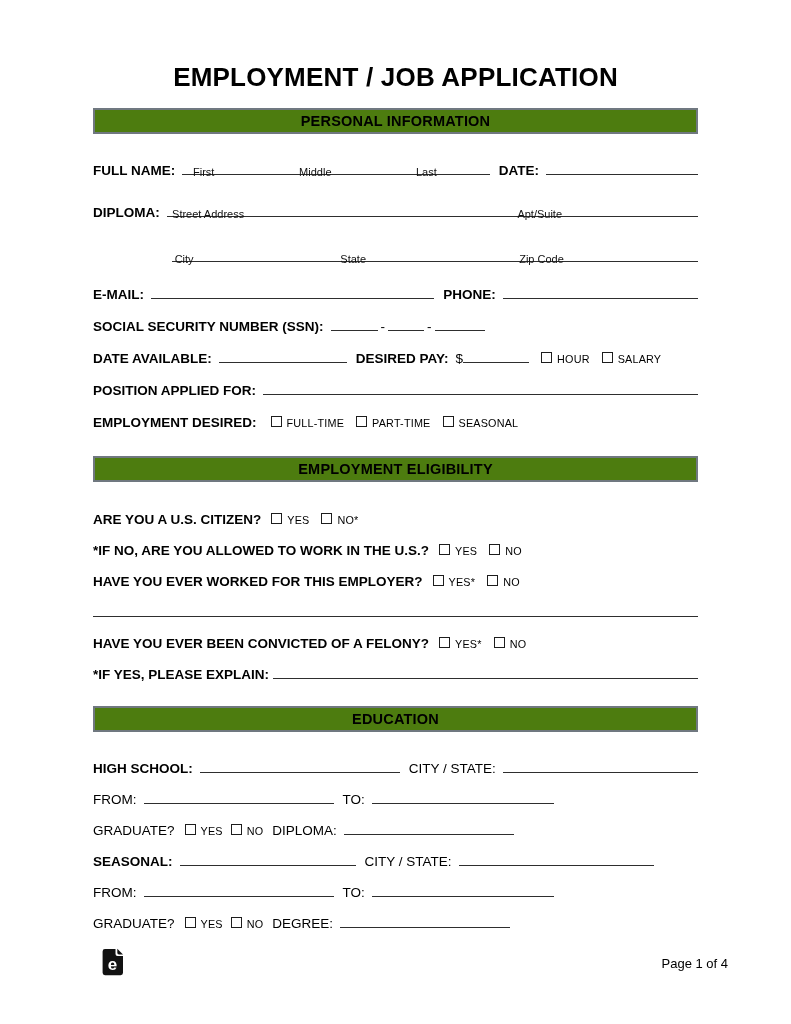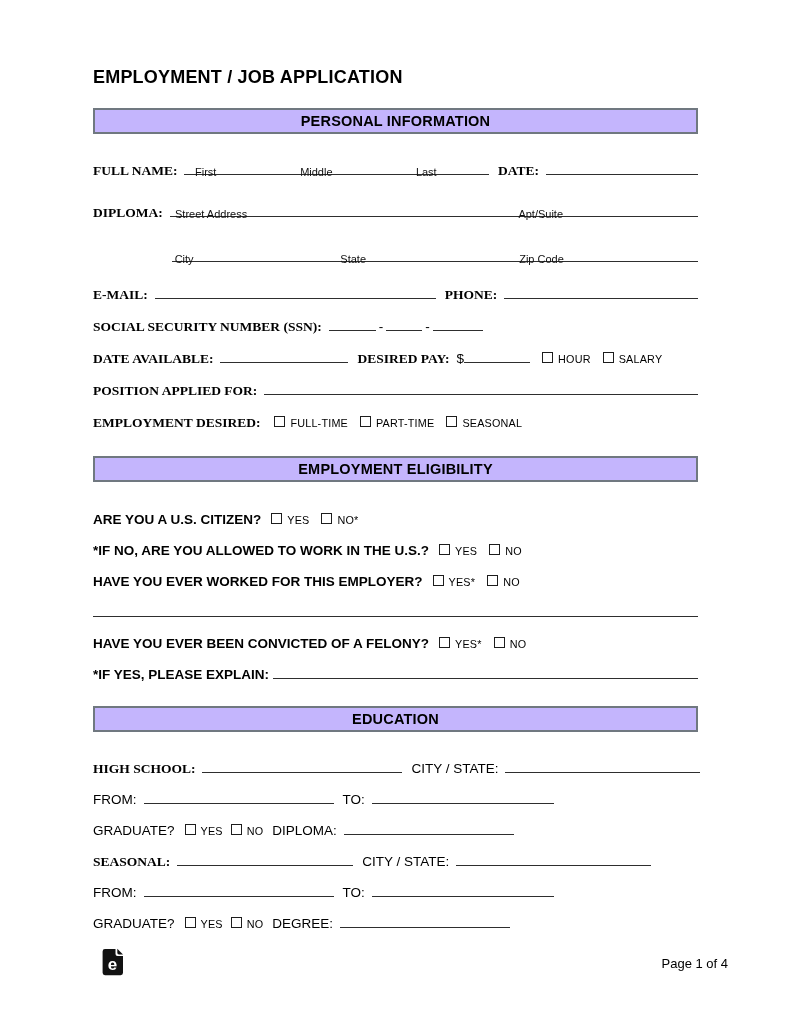--- a/index.html
+++ b/index.html
@@ -5,31 +5,31 @@
   * { box-sizing: border-box; }
   html, body { margin: 0; padding: 0; background: #ffffff; }
   body { width: 791px; height: 1024px; overflow: hidden; }
   .page {
     width: 791px; height: 1024px; position: relative;
     padding: 62px 93px 0 93px;
     font-family: "Liberation Sans", sans-serif;
     color: #000;
   }
   .title {
-    margin: 0 0 16px 0; 
-    font-size: 18px; line-height: 30px; font-weight: bold; letter-spacing: 0.2px;
+    margin: 0 0 16px 0; text-align: center;
+    font-size: 26px; line-height: 30px; font-weight: bold; letter-spacing: 0.2px;
   }
   .section-bar {
-    height: 26px; background: #c4b5fd; border: 2px solid #707880;
+    height: 26px; background: #4d7c0f; border: 2px solid #707880;
     display: flex; align-items: center; justify-content: center;
     font-size: 14.5px; font-weight: bold; letter-spacing: 0.2px;
   }
   .row { display: flex; align-items: baseline; white-space: nowrap; min-height: 17px; }
   .lbl { font-size: 13.5px; margin-right: 7px; }
-  .b { font-weight: bold; font-family: Liberation Serif, serif; }
+  .b { font-weight: bold; }
   .line { border-bottom: 1.4px solid #2e2e2e; height: 12px; position: relative; flex: none; }
   .grow { flex: 1 1 auto; }
   .ml { margin-left: 9px; }
   .sub { position: absolute; top: 3px; font-size: 11px; font-weight: normal; color: #111; }
   .opt { display: inline-flex; align-items: baseline; margin-left: 12px; justify-content: space-between; }
   .cb { width: 11px; height: 11px; border: 1.3px solid #1d1d1d; margin-right: 5px; flex: none; background: #fff; }
   .optlbl { font-size: 10.8px; letter-spacing: 0.2px; }
   .dash { font-size: 13.5px; margin: 0 3px; }
   .q { font-size: 13.5px; font-weight: bold; margin-right: 4px; }
   .mt14 { margin-top: 14px; } .mt15 { margin-top: 15px; }

